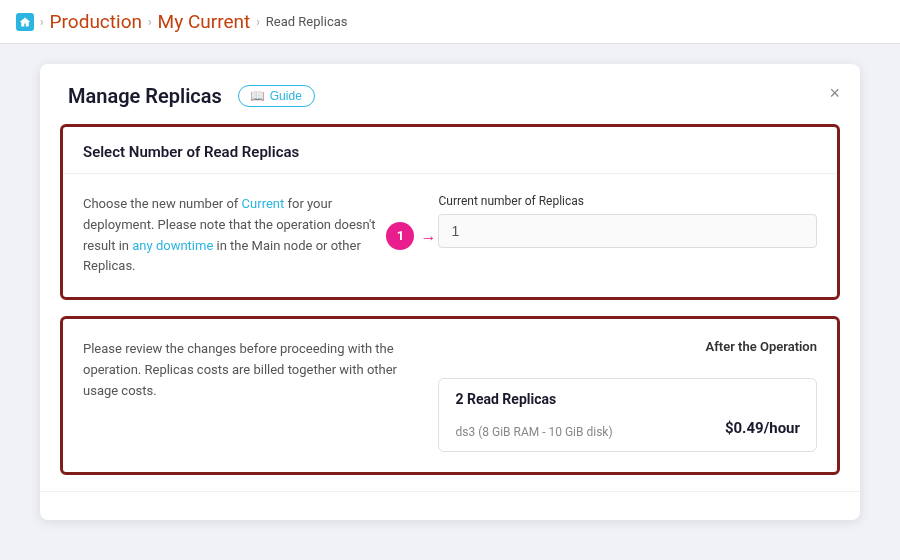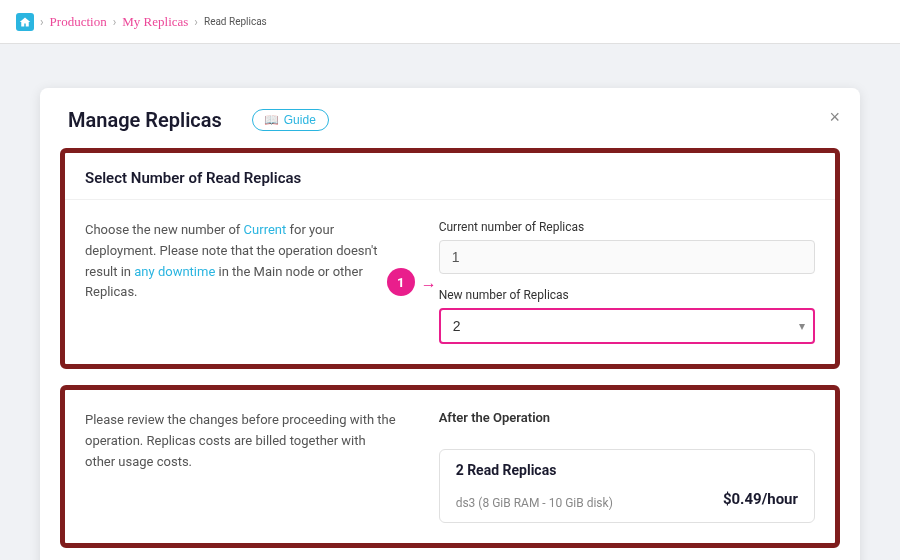--- a/index.html
+++ b/index.html
@@ -34,29 +34,28 @@
     .breadcrumb-icon svg {
       width: 12px;
       height: 12px;
       fill: white;
     }
     .breadcrumb-separator {
       color: #aaa;
       font-size: 12px;
     }
     .breadcrumb-link {
-      color: #ec4899;
-      font-size: 13px;
+      color: #c2410c;
+      font-size: 19px;
       text-decoration: none;
       cursor: pointer;
-      font-family: Liberation Serif, serif;
     }
     .breadcrumb-current {
       color: #555;
-      font-size: 10px;
+      font-size: 13px;
     }
 
     
     .main-content {
       padding: 20px 40px;
       height: calc(560px - 44px);
       overflow: auto;
     }
 
     
@@ -68,23 +67,22 @@
       max-width: 820px;
       margin: 0 auto;
       position: relative;
     }
 
     
     .modal-header {
       padding: 20px 28px 16px;
       display: flex;
       align-items: center;
-      gap: 30px;
+      gap: 16px;
       border-bottom: none;
-      margin-top: 24px;
     }
     .modal-title {
       font-size: 20px;
       font-weight: 600;
       color: #1a1a2e;
     }
     .guide-button {
       border: 1px solid #2bb5e0;
       color: #2bb5e0;
       background: white;
@@ -103,21 +101,21 @@
       background: none;
       border: none;
       font-size: 18px;
       color: #888;
       cursor: pointer;
       line-height: 1;
     }
 
     
     .section {
-      border: 5px solid #7f1d1d;
+      border: 3px solid #7f1d1d;
       border-radius: 6px;
       margin: 0 20px 16px;
     }
     .section-title {
       font-size: 15px;
       font-weight: 600;
       color: #1a1a2e;
       padding: 16px 20px 12px;
       border-bottom: 1px solid #f0f0f0;
     }
@@ -208,20 +206,21 @@
       pointer-events: none;
       font-size: 12px;
     }
 
     
     .after-operation-label {
       font-size: 13px;
       font-weight: 600;
       color: #333;
       margin-bottom: 10px;
+      text-align: right;
     }
     .replica-summary-box {
       border: 1px solid #e0e0e0;
       border-radius: 6px;
       padding: 12px 16px;
       display: flex;
       align-items: center;
       justify-content: space-between;
       gap: 48px;
     }
@@ -260,21 +259,21 @@
 
 <div class="breadcrumb-bar">
   <div class="breadcrumb-icon">
     <svg viewBox="0 0 16 16">
         <path d="M8 2L1 8h2v6h4v-4h2v4h4V8h2z"></path>
       </svg>
   </div>
   <span class="breadcrumb-separator">›</span>
   <a class="breadcrumb-link">Production</a>
   <span class="breadcrumb-separator">›</span>
-  <a class="breadcrumb-link">My Replicas</a>
+  <a class="breadcrumb-link">My Current</a>
   <span class="breadcrumb-separator">›</span>
   <span class="breadcrumb-current">Read Replicas</span>
 </div>
 
 <div class="main-content">
   <div class="modal-card">
 
     <div class="modal-header">
       <span class="modal-title">Manage Replicas</span>
       <button class="guide-button">
@@ -295,33 +294,20 @@
           <div class="step-badge-container">
             <div class="step-badge">1</div>
             <span class="step-arrow">→</span>
           </div>
 
           <div>
             <div class="field-label">Current number of Replicas</div>
             <input class="field-input" type="text" readonly="" value="1" style="">
           </div>
 
-          <div>
-            <div class="field-label">New number of Replicas</div>
-            <div class="field-select-wrapper">
-              <select class="field-select">
-                <option value="1">1</option>
-                <option value="2" selected="">2</option>
-                <option value="3">3</option>
-                <option value="4">4</option>
-                <option value="5">5</option>
-              </select>
-              <span class="select-chevron">▾</span>
-            </div>
-          </div>
         </div>
       </div>
     </div>
 
     <div class="section">
       <div class="section-body">
         <div class="section-desc">Please review the changes before proceeding with the operation. Replicas costs are billed together with other usage costs.</div>
         <div class="section-controls">
           <div class="after-operation-label">After the Operation</div>
           <div class="replica-summary-box">

